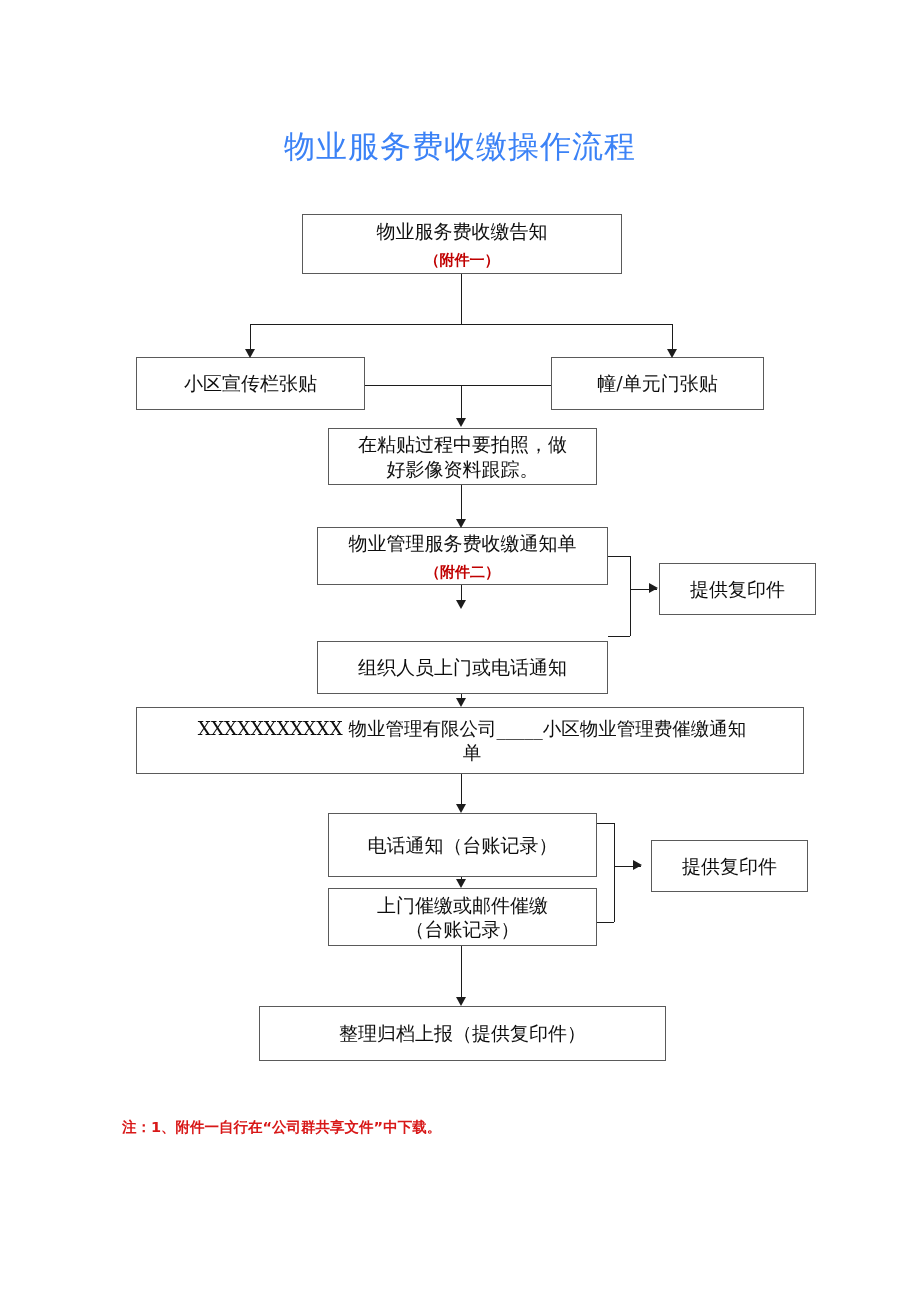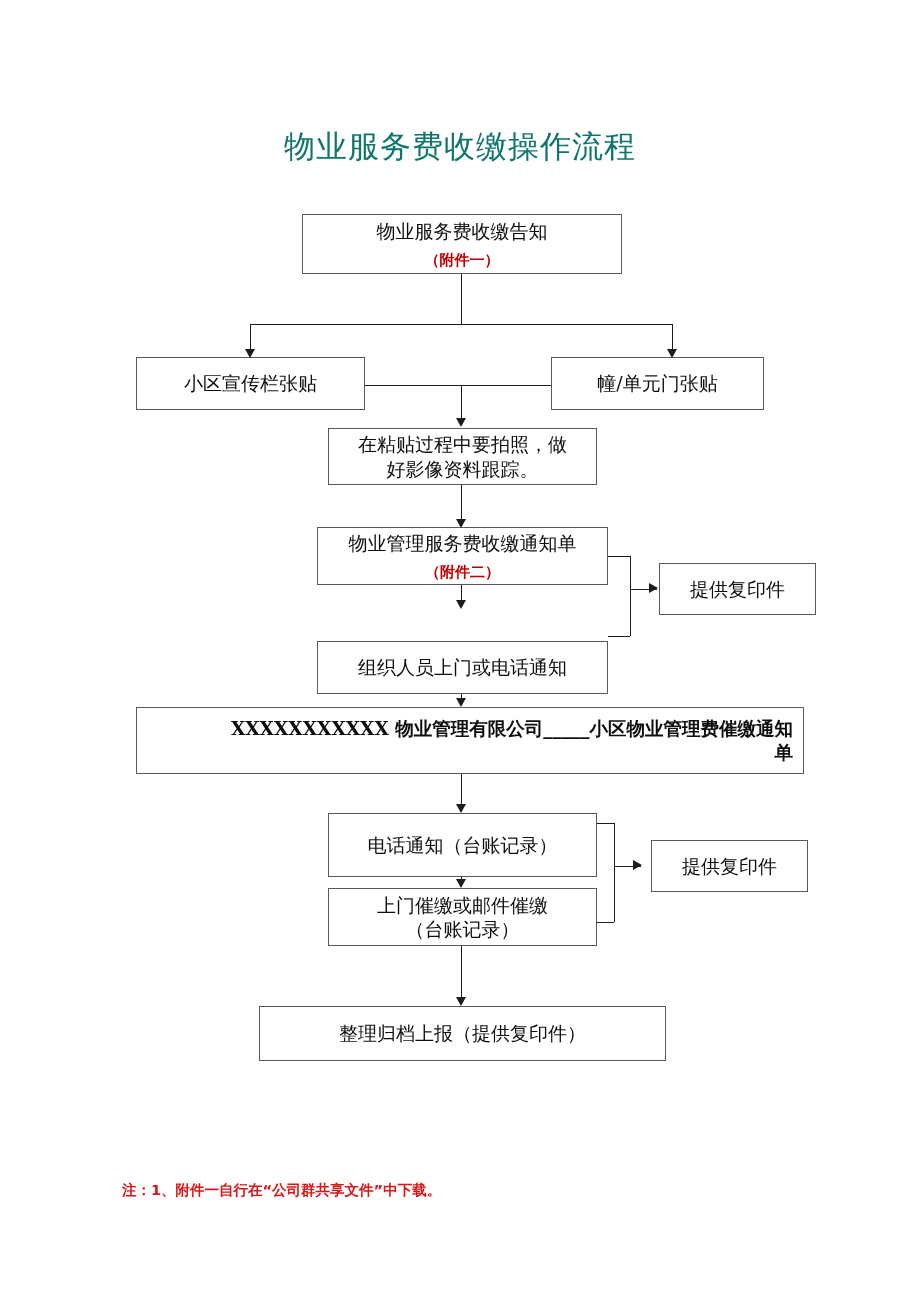--- a/index.html
+++ b/index.html
@@ -28,21 +28,21 @@
   .title {
     position: absolute;
     left: 0;
     top: 126px;
     width: 920px;
     text-align: center;
     font-size: 31px;
     font-weight: 400;
     letter-spacing: 1px;
     font-family: "DejaVu Serif", "Liberation Serif", serif;
-    color: #0f766e;
+    color: #3b82f6;
   }
 
   
   .box {
     position: absolute;
     box-sizing: border-box;
     border: 1.4px solid #5a5a5a;
     background: #ffffff;
     display: flex;
     flex-direction: column;
@@ -58,25 +58,24 @@
   .box .l2 { display: block; white-space: nowrap; }
   .red-sub {
     color: #c00000;
     font-size: 15px;
     font-weight: bold;
     line-height: 1.2;
     margin-top: 8px;
   }
 
   .box-left-text {
-    align-items: flex-end;
+    align-items: center;
     text-align: left;
     padding-left: 14px;
     padding-right: 10px;
-    font-weight: bold;
   }
   .box-left-text .l1, .box-left-text .l2 { text-align: left; }
 
   
   .vline {
     position: absolute;
     width: 0;
     border-left: 1.6px solid #1c1c1c;
     z-index: 2;
   }
@@ -104,21 +103,21 @@
     border-top: 5.5px solid transparent;
     border-bottom: 5.5px solid transparent;
     border-left: 9px solid #1c1c1c;
     z-index: 4;
   }
 
   
   .notes {
     position: absolute;
     left: 122px;
-    top: 1177px;
+    top: 1114px;
     width: 700px;
     color: #d81818;
     font-family: "DejaVu Sans", "Liberation Sans", sans-serif;
     font-size: 14.5px;
     font-weight: bold;
     line-height: 1.9;
   }
   .notes .note-line-2 { padding-left: 30px; }
 </style>
 </head>

